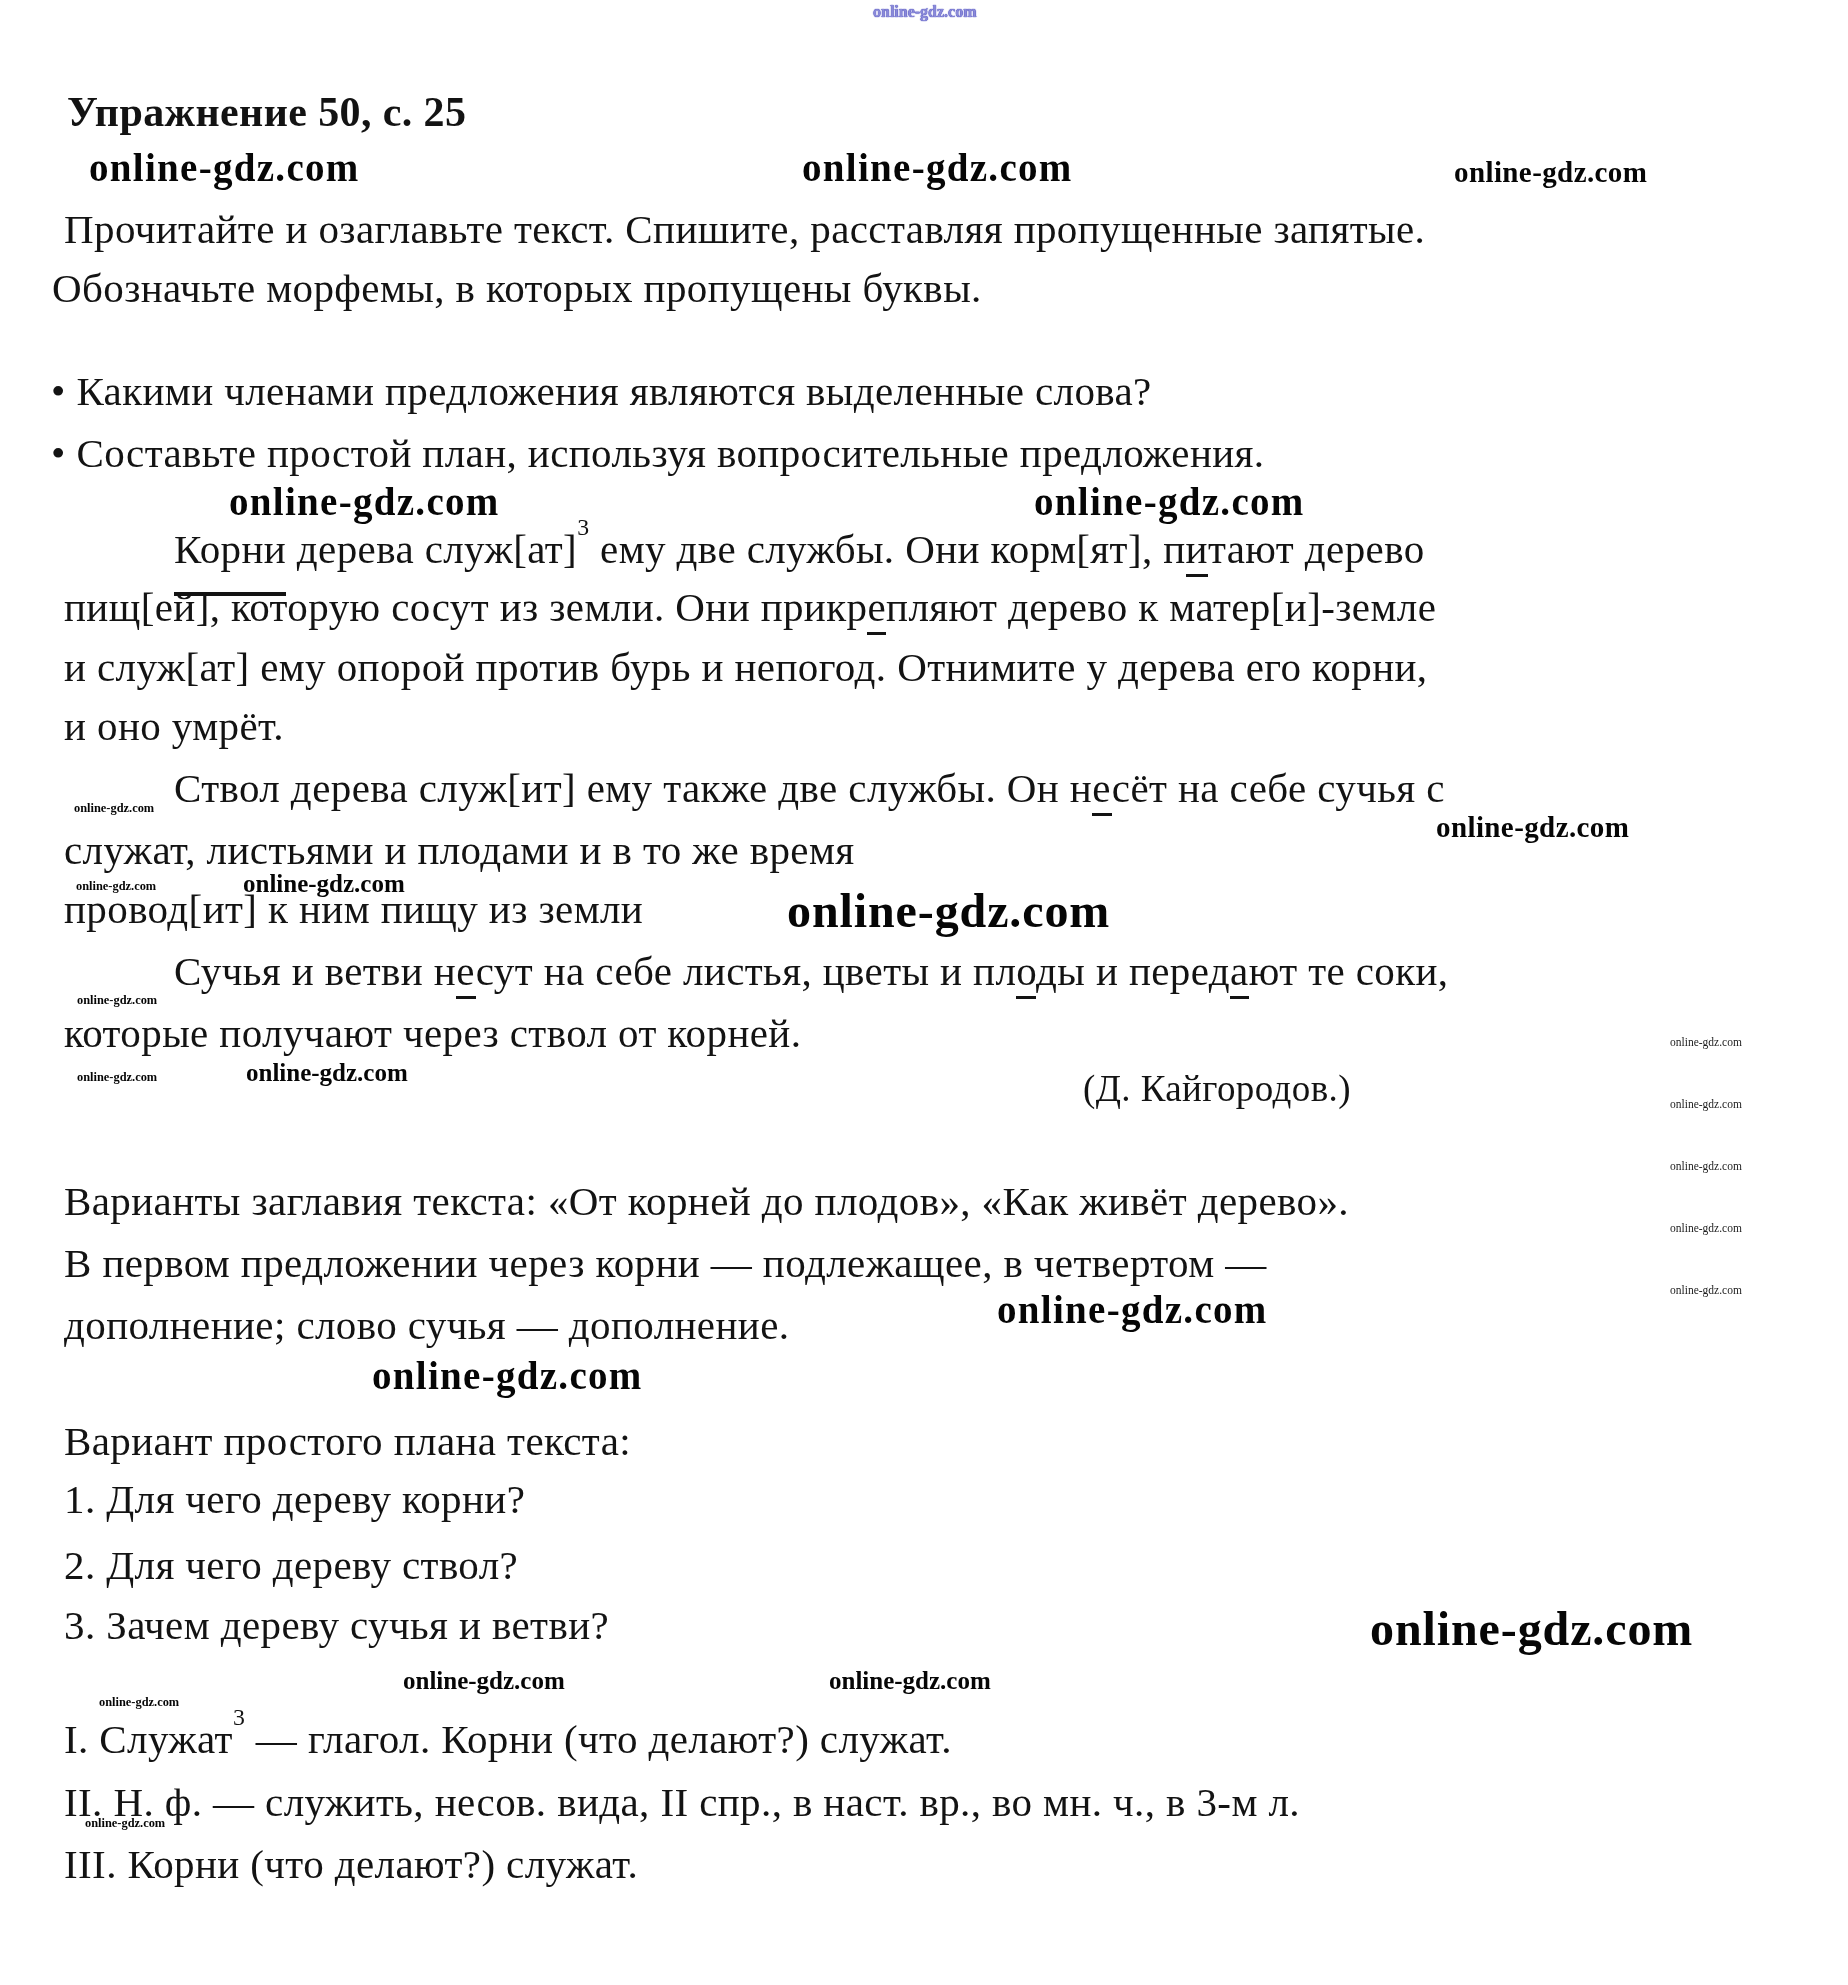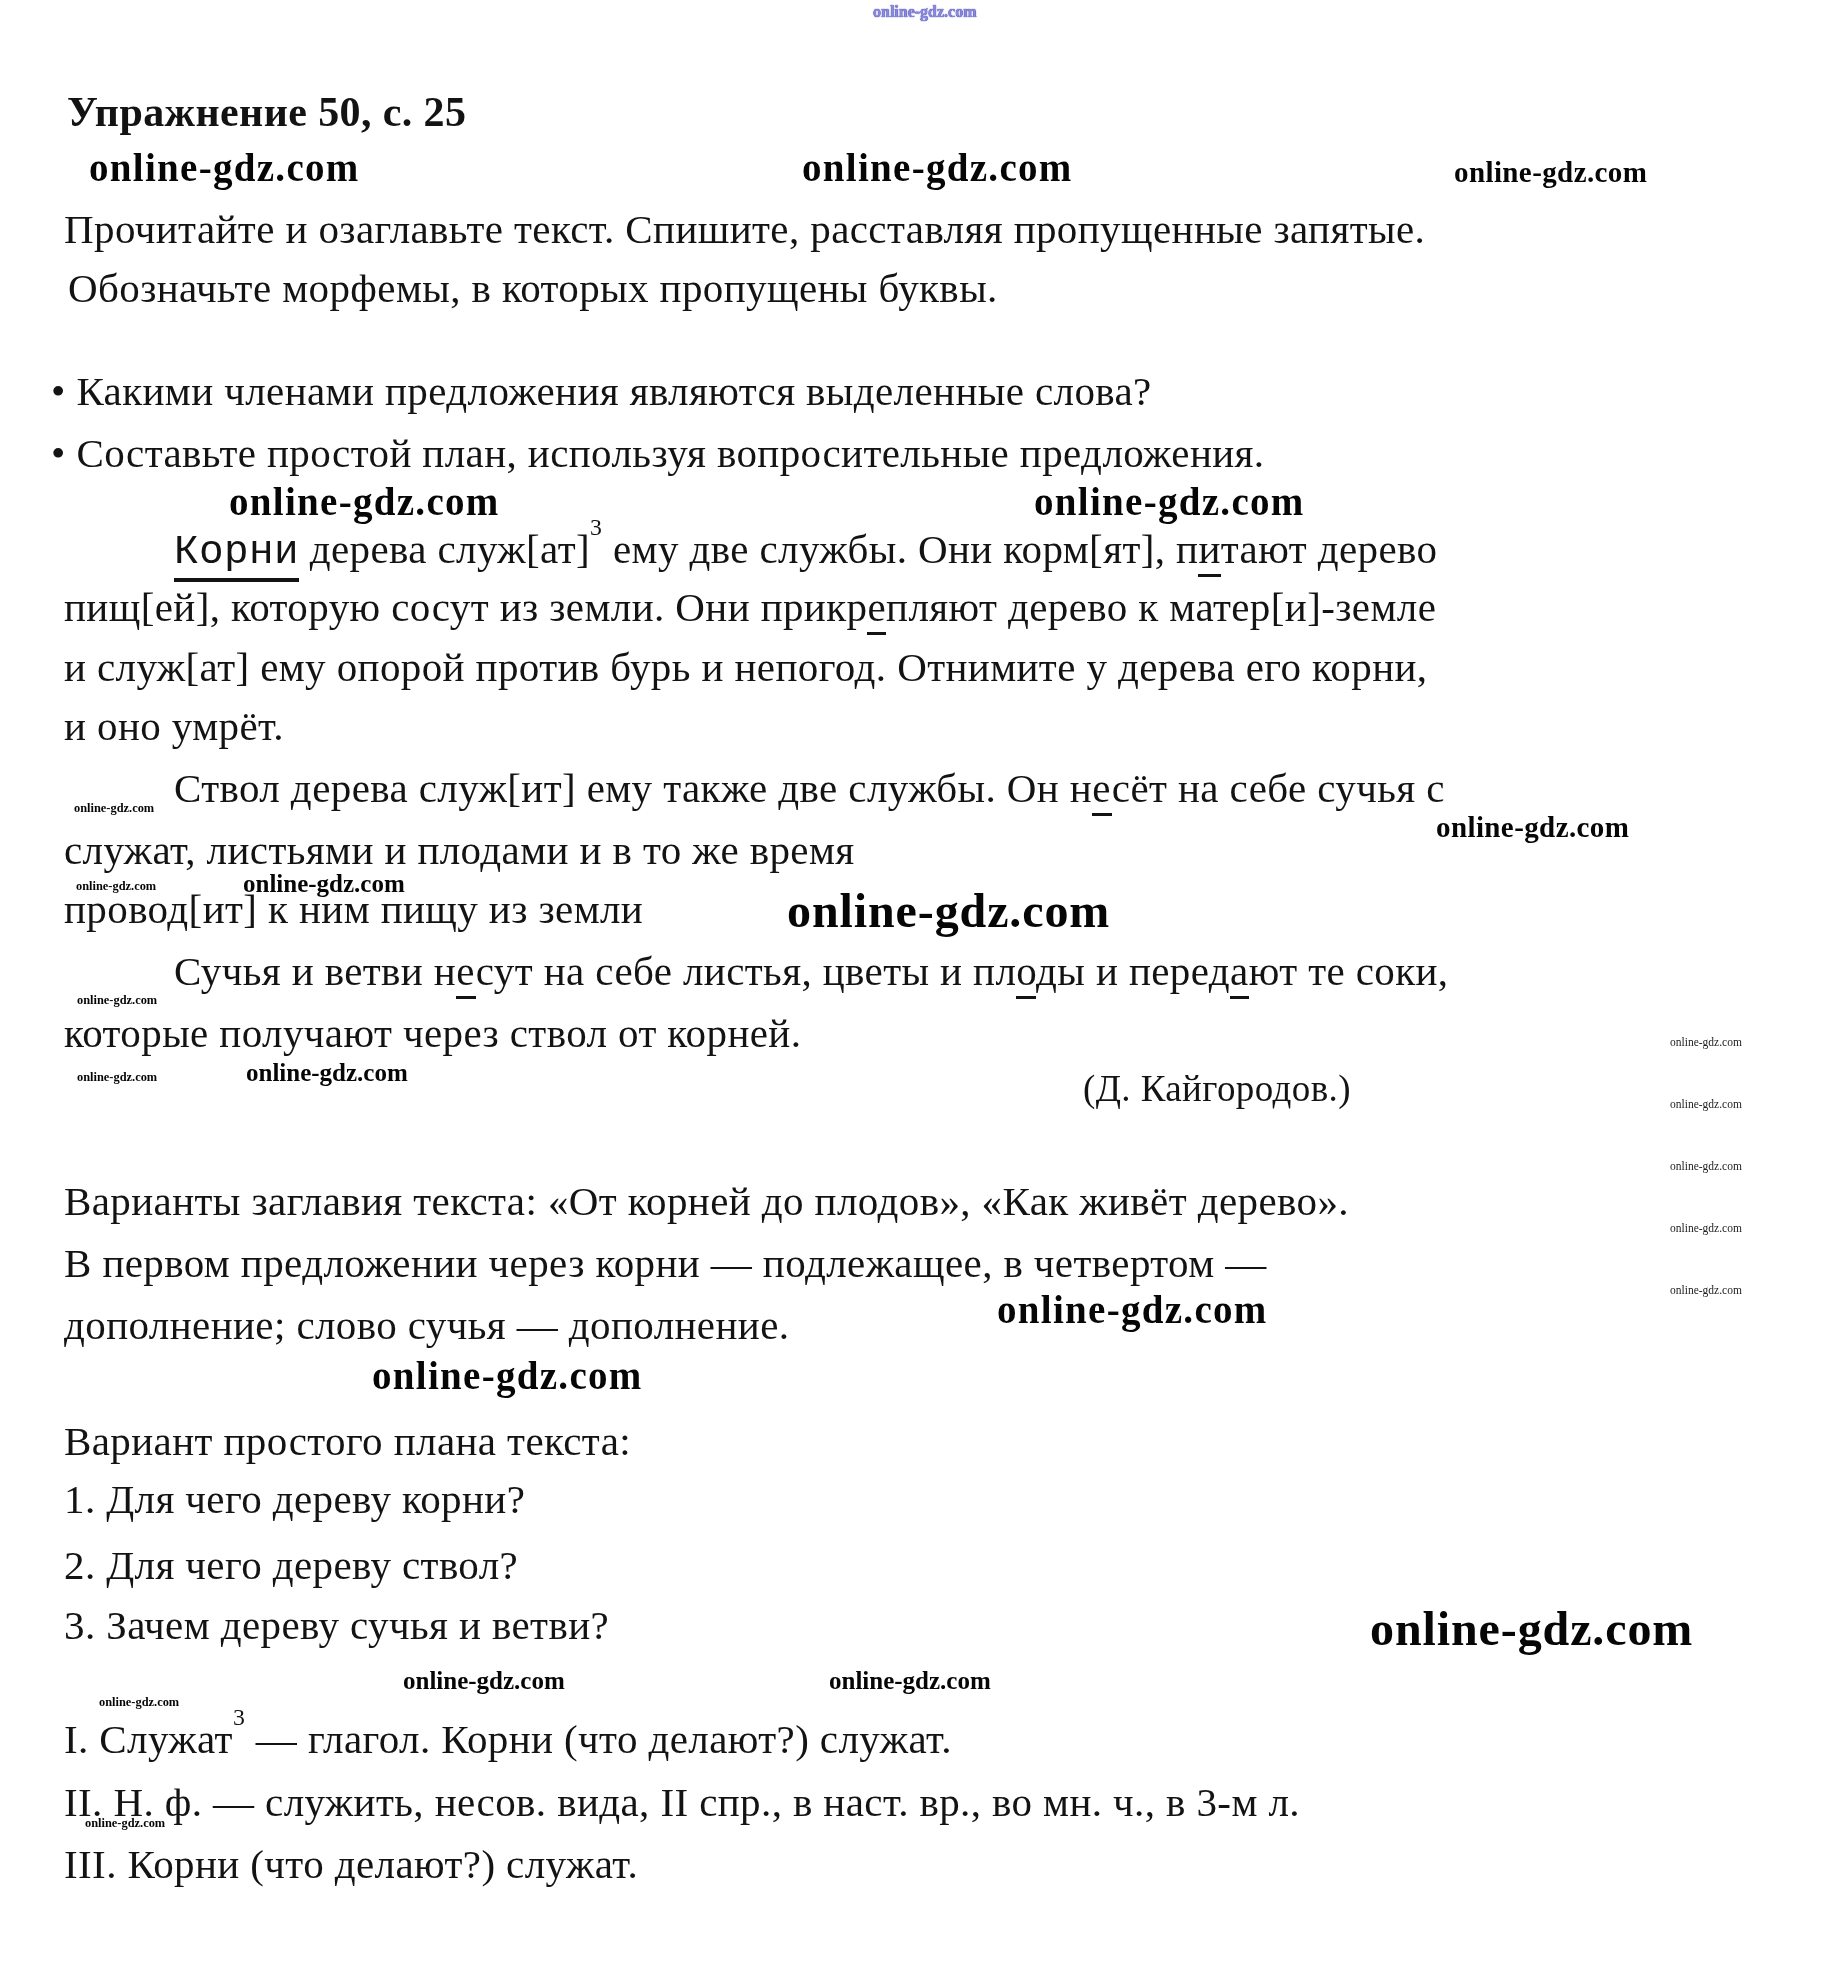--- a/index.html
+++ b/index.html
@@ -30,22 +30,21 @@
     position:relative;
     top:-0.55em;
     line-height:0;
   }
   .mark-letter{
     border-bottom:3.5px solid #131313;
     padding-bottom:1.8px;
   }
   .mark-word{
     border-bottom:4.4px solid #131313;
-    padding-bottom:3px;
-    font-family:Liberation Mono, monospace;
+    padding-bottom:20px;
   }
   
   .wm{
     position:absolute;
     font-family:Liberation Serif, serif;
     white-space:nowrap;
     color:#060606;
   }
   .wm-big{font-size:39px;font-weight:700;letter-spacing:1.3px;}
   .wm-giant{font-size:48px;font-weight:700;letter-spacing:0.9px;}
@@ -61,21 +60,21 @@
   }
 </style>
 </head>
 <body>
 
 <div class="page">
 
   <div class="tline title" style="left:67px;top:89px">Упражнение 50, с. 25</div>
 
   <div class="tline" style="left:64px;top:207px">Прочитайте и озаглавьте текст. Спишите, расставляя пропущенные запятые.</div>
-  <div class="tline" style="left:68px;top:266px">Обозначьте морфемы, в которых пропущены буквы.</div>
+  <div class="tline" style="left:52px;top:266px">Обозначьте морфемы, в которых пропущены буквы.</div>
 
   <div class="tline" style="left:51px;top:369px">• Какими членами предложения являются выделенные слова?</div>
   <div class="tline" style="left:51px;top:431px">• Составьте простой план, используя вопросительные предложения.</div>
 
   <div class="tline" style="left:174px;top:527px"><span class="mark-word">Корни</span><span> дерева служ[ат]</span><sup>3</sup><span> ему две службы. Они корм[ят], п</span><span class="mark-letter">и</span><span>тают дерево</span></div>
   <div class="tline" style="left:64px;top:585px"><span>пищ[ей], которую сосут из земли. Они прикр</span><span class="mark-letter">е</span><span>пляют дерево к матер[и]-земле</span></div>
   <div class="tline" style="left:64px;top:645px">и служ[ат] ему опорой против бурь и непогод. Отнимите у дерева его корни,</div>
   <div class="tline" style="left:64px;top:704px">и оно умрёт.</div>
 
   <div class="tline" style="left:174px;top:766px"><span>Ствол дерева служ[ит] ему также две службы. Он н</span><span class="mark-letter">е</span><span>сёт на себе сучья с</span></div>

